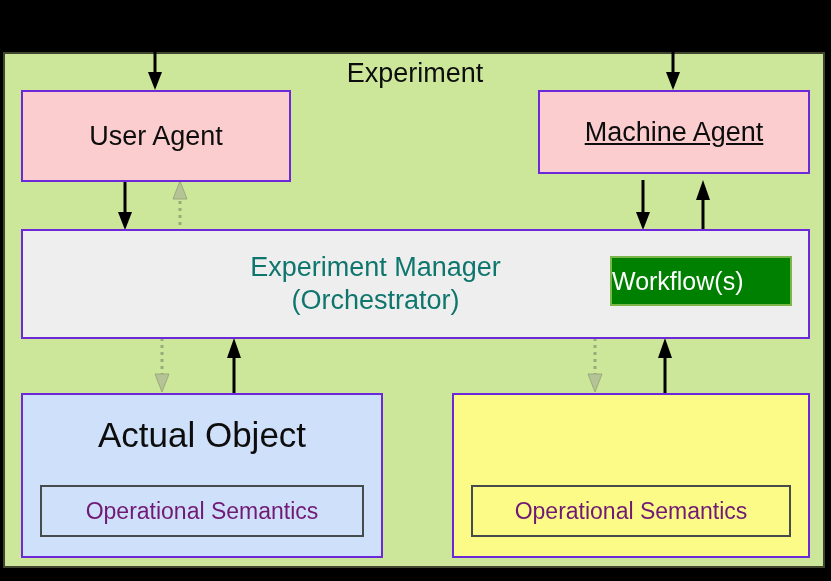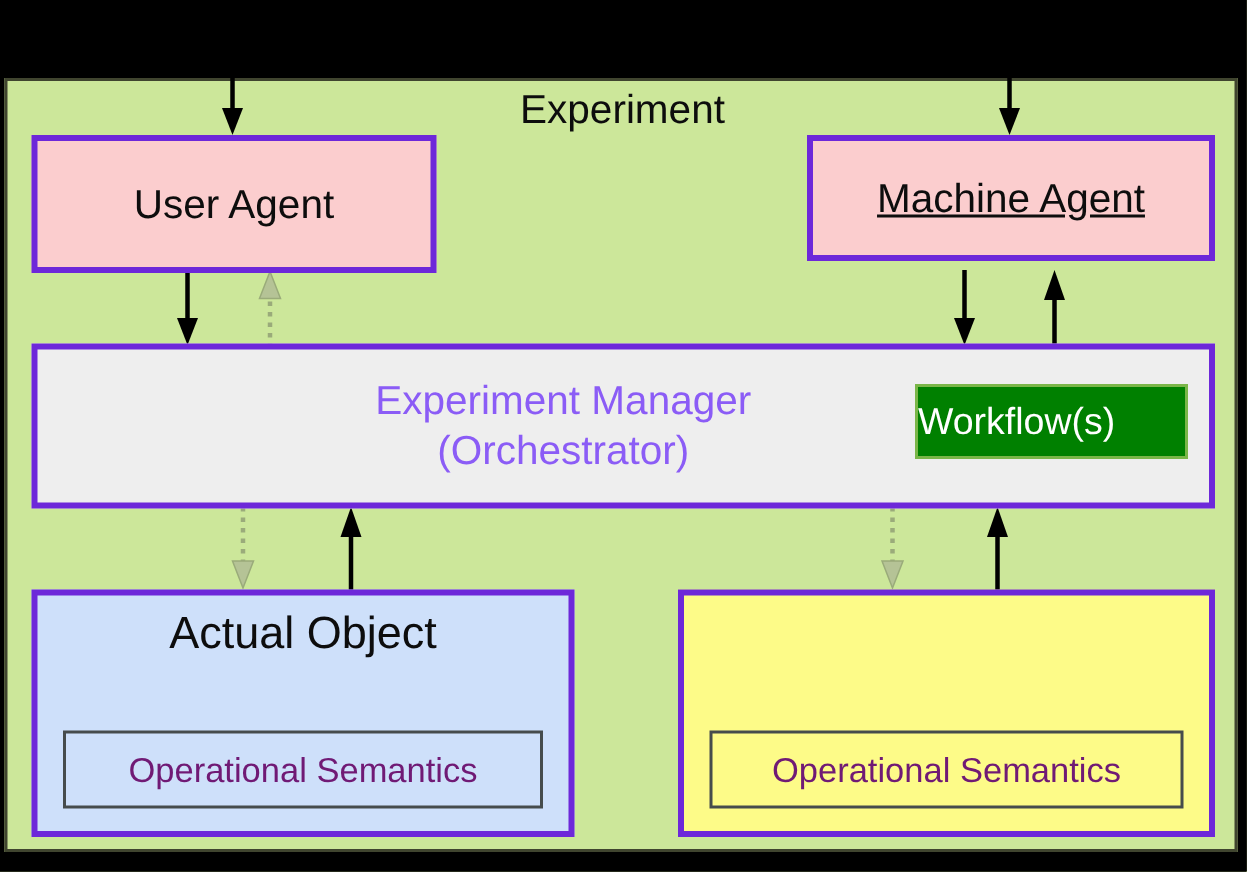--- a/index.html
+++ b/index.html
@@ -38,21 +38,21 @@
     font-size: 27px;
     color: #0d0d0d;
     line-height: 1;
     white-space: nowrap;
   }
 
   
   .node {
     position: absolute;
     box-sizing: border-box;
-    border: 4px solid #6d28d9;
+    border: 2px solid #6d28d9;
     display: flex;
     align-items: center;
     justify-content: center;
     text-align: center;
     color: #0d0d0d;
   }
 
   .agent-box {
     background: #fbcdce;
     font-size: 27px;
@@ -64,21 +64,21 @@
     left: 21px;
     top: 229px;
     width: 789px;
     height: 110px;
     background: #eeeeee;
   }
   #manager-label {
     font-size: 27px;
     line-height: 1.22;
     white-space: pre-line;
-    color: #8b5cf6;
+    color: #0f766e;
     margin-right: 80px;
   }
 
   #workflows-badge {
     position: absolute;
     left: 610px;
     top: 256px;
     width: 182px;
     height: 50px;
     box-sizing: border-box;
@@ -93,22 +93,22 @@
 
   .object-box {
     flex-direction: column;
     justify-content: flex-start;
     align-items: center;
   }
   #actual-object-node { left: 21px;  top: 393px; width: 362px; height: 165px; background: #cee0fa; }
   #twin-object-node   { left: 452px; top: 393px; width: 358px; height: 165px; background: #fdfb88; }
 
   .object-title {
-    font-size: 30px;
-    margin-top: 9px;
+    font-size: 35px;
+    margin-top: 20px;
     color: #0d0d0d;
     white-space: nowrap;
   }
   .semantics-box {
     position: absolute;
     left: 17px;
     right: 17px;
     top: 90px;
     height: 52px;
     box-sizing: border-box;

